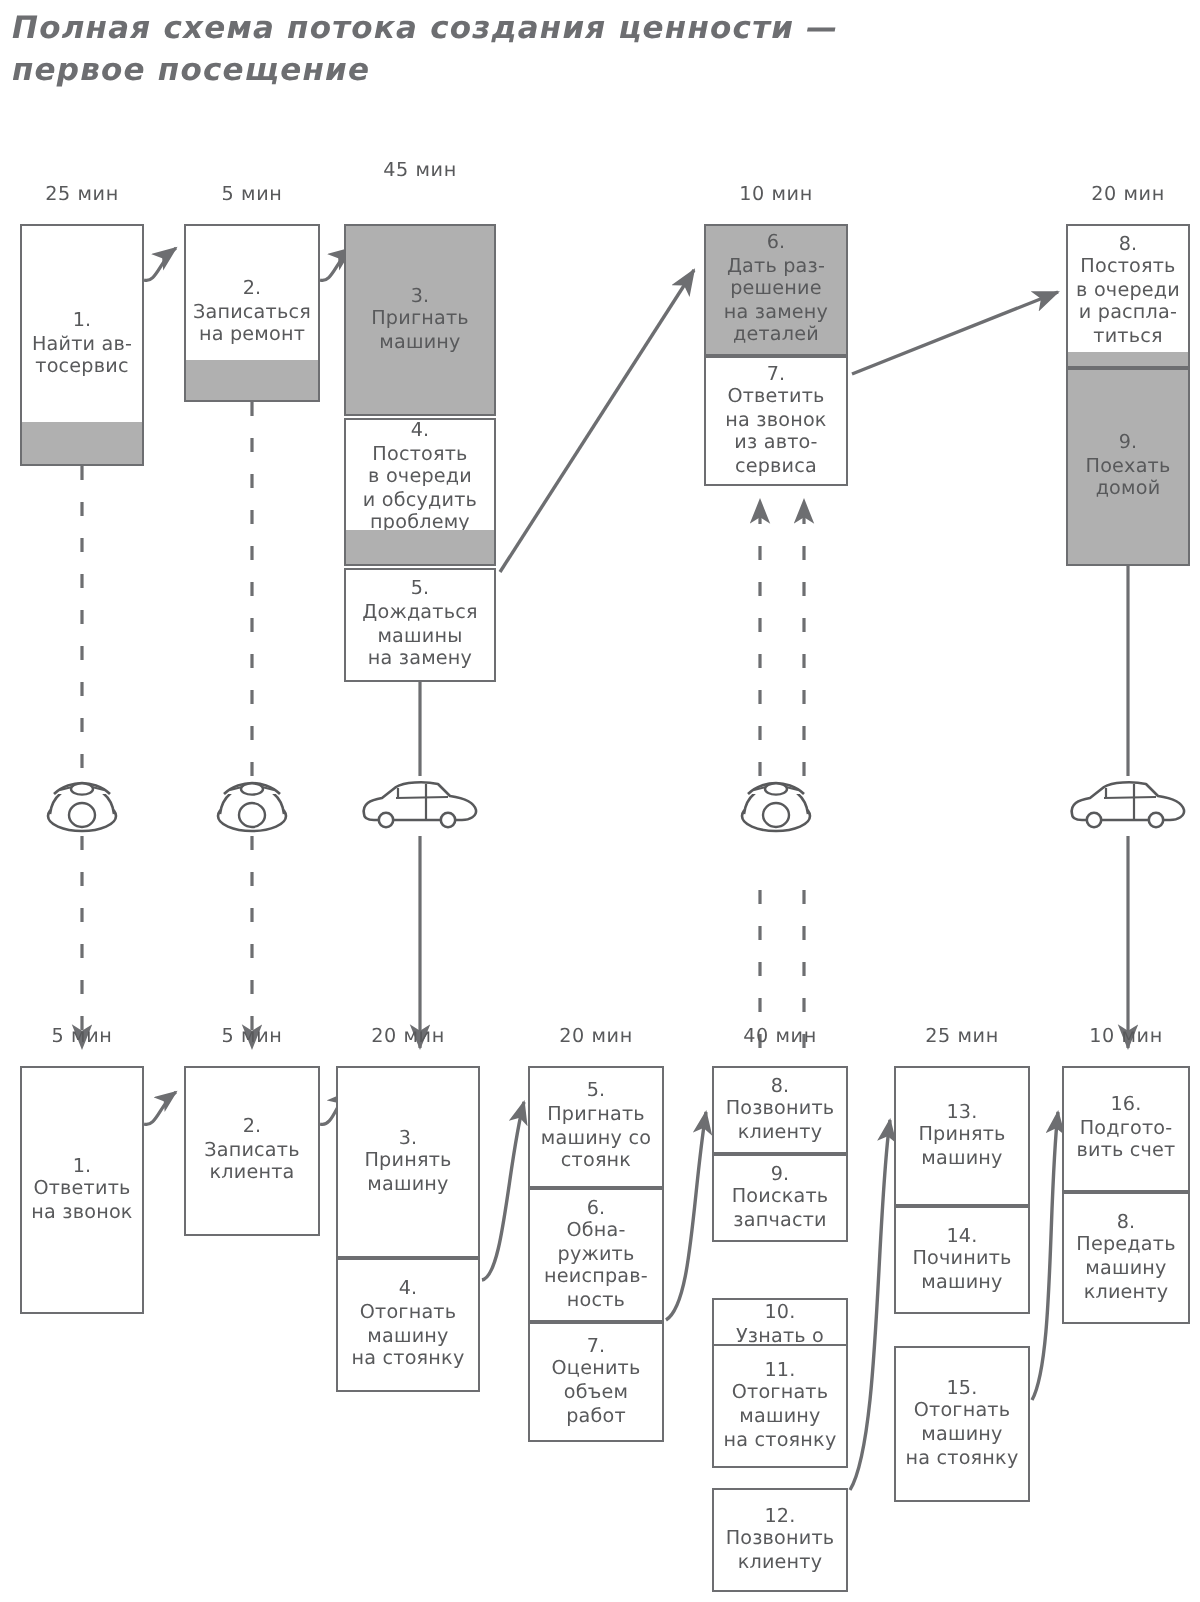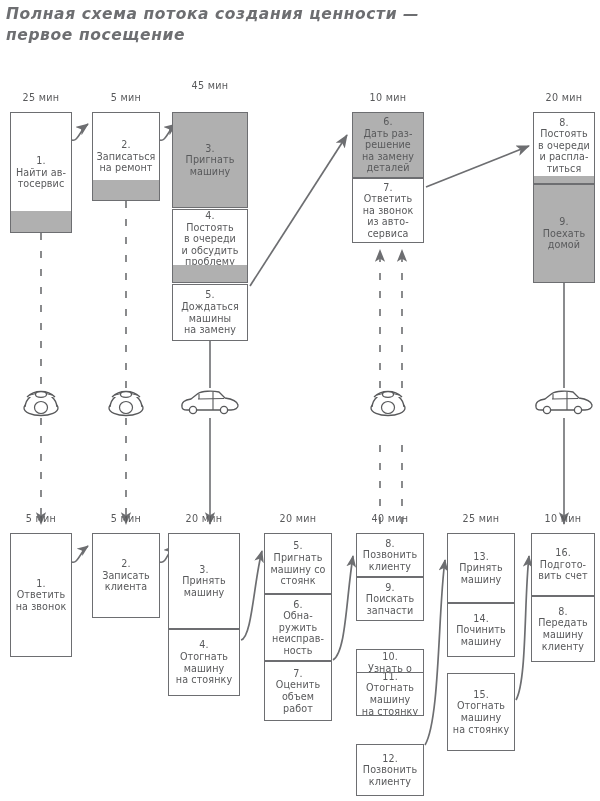--- a/index.html
+++ b/index.html
@@ -329,21 +329,21 @@
       <span class="txt">9.
 Поискать
 запчасти</span>
     </div>
     <div class="box" style="left:356px;top:621px;width:68px;height:51px;margin-top:28px;">
       <span class="txt">10.
 Узнать о
 наличии
 запчастей</span>
     </div>
-    <div class="box" style="left:356px;top:672px;width:68px;height:44px;">
+    <div class="box" style="left:356px;top:672px;width:68px;height:62px;">
       <span class="txt">11.
 Отогнать
 машину
 на стоянку</span>
     </div>
     <div class="box" style="left:356px;top:744px;width:68px;height:52px;">
       <span class="txt">12.
 Позвонить
 клиенту</span>
     </div>

